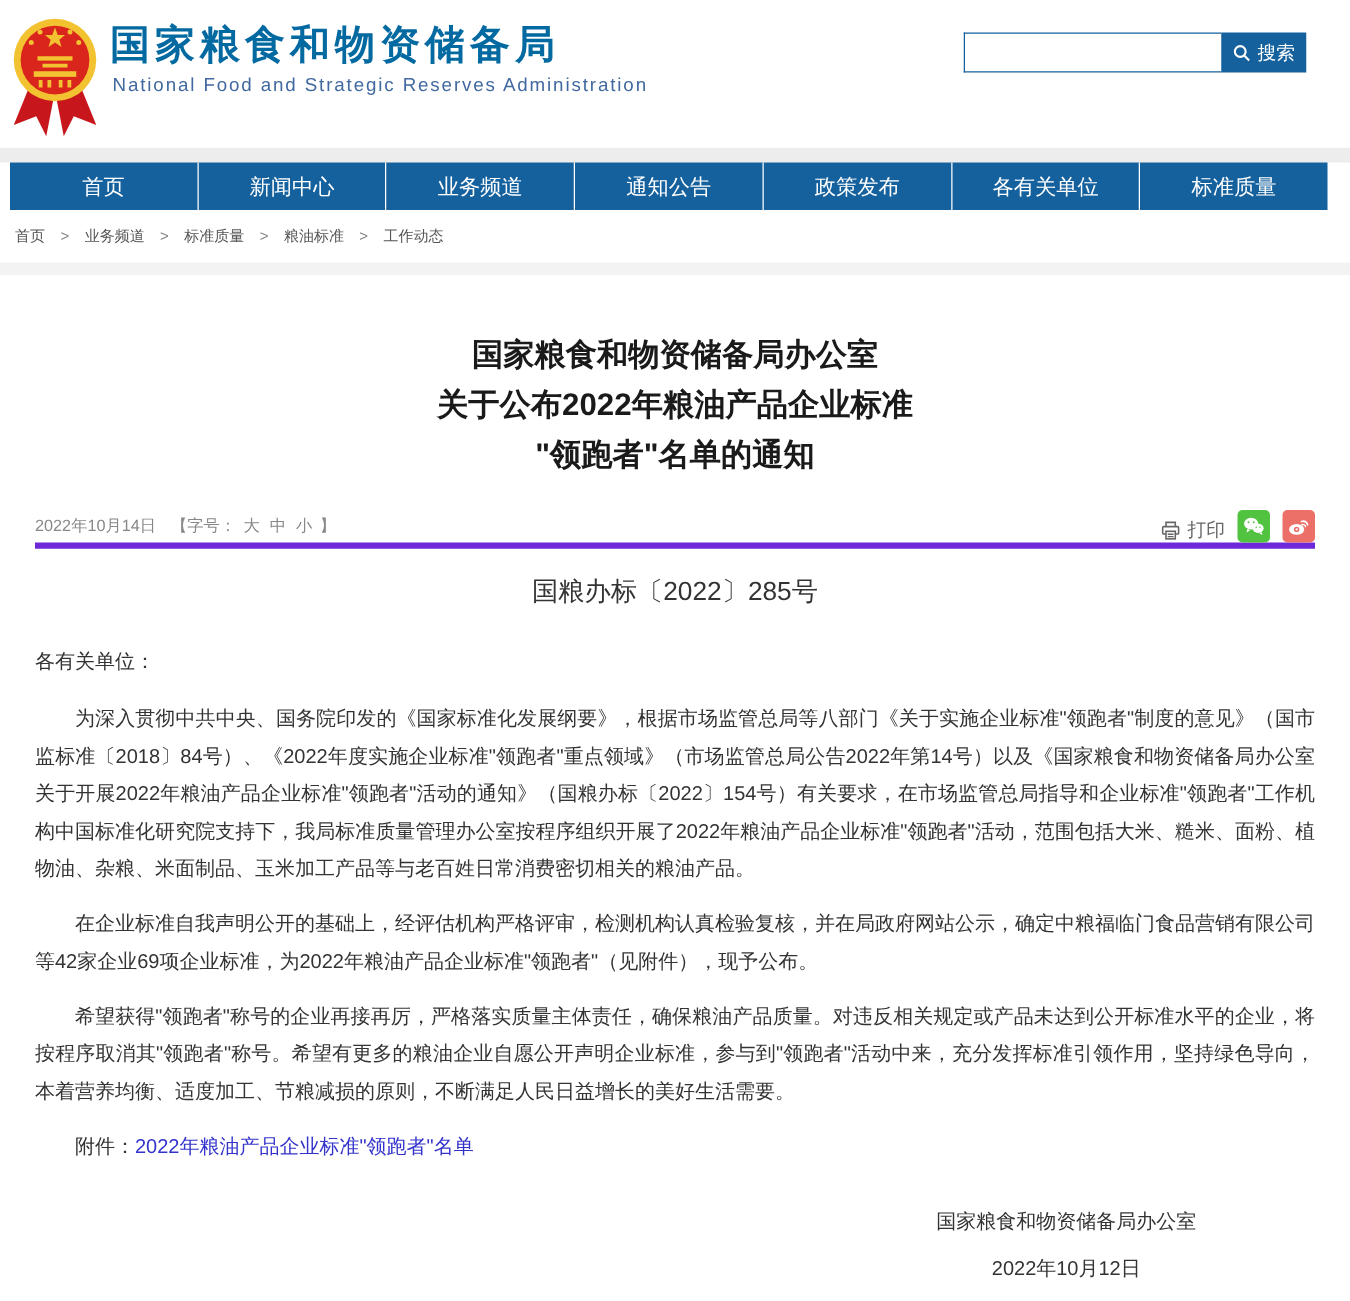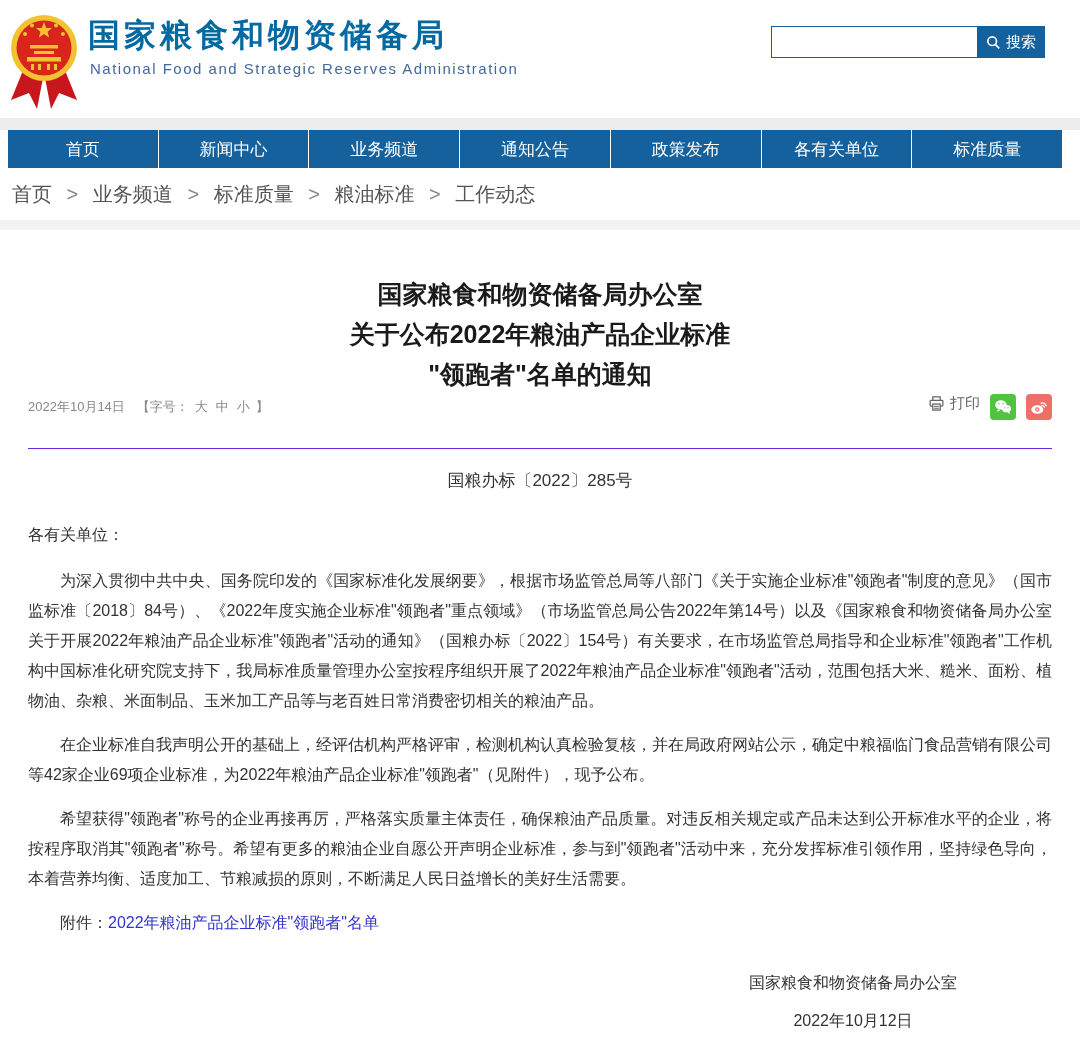--- a/index.html
+++ b/index.html
@@ -34,45 +34,45 @@
   }
   
   .header-strip { height: 12px; background: #ededed; }
   .nav { display: flex; height: 38px; background: #15619e; margin: 0 18px 0 8px; }
   .nav-item {
     flex: 1; display: flex; align-items: center; justify-content: center;
     color: #fff; font-size: 17px; cursor: pointer; border-right: 1px solid #ffffff;
   }
   .nav-item:last-child { border-right: none; }
   
-  .breadcrumb { padding: 13px 10px 12px 12px; font-size: 20px; color: #555; background: #fff; }
+  .breadcrumb { padding: 13px 10px 12px 12px; font-size: 12px; color: #555; background: #fff; }
   .crumb { color: #555; cursor: pointer; text-decoration: none; }
   .crumb-sep { color: #888; margin: 0 9px; }
   .content-strip { height: 10px; background: #f3f3f3; }
   
   .article { padding: 44px 28px 26px 28px; background: #fff; }
   .article-title { text-align: center; font-size: 25px; font-weight: bold; color: #1a1a1a; line-height: 40px; }
   .meta-row {
-    display: flex; justify-content: space-between; align-items: center;
-    padding-bottom: 28px; border-bottom: 1px solid #6d28d9;
+    margin-top: 24px; display: flex; justify-content: space-between; align-items: center;
+    padding-bottom: 0; border-bottom: 5px solid #6d28d9;
   }
   .meta-left { font-size: 13px; color: #888; display: flex; align-items: center; gap: 4px; }
   .fontsize-btn { cursor: pointer; color: #888; margin: 0 2px; }
-  .meta-right { display: flex; align-items: flex-start; gap: 10px; }
+  .meta-right { display: flex; align-items: flex-end; gap: 10px; }
   .print-btn {
     display: flex; align-items: center; gap: 5px; font-size: 15px; color: #666;
     background: none; border: none; cursor: pointer;
   }
   .share-btn {
     width: 26px; height: 26px; border-radius: 4px; border: none; cursor: pointer;
     display: flex; align-items: center; justify-content: center; padding: 0;
   }
   .share-wechat { background: #52c341; }
   .share-weibo { background: #ec7067; }
-  .doc-number { text-align: center; font-size: 17px; color: #333; margin: 20px 0 28px 0; }
+  .doc-number { text-align: center; font-size: 21px; color: #333; margin: 20px 0 28px 0; }
   .body-text { font-size: 16px; line-height: 30px; color: #333; }
   .salutation { margin-bottom: 16px; }
   .body-text p.para { text-indent: 2em; margin-bottom: 14px; text-align: justify; }
   .attachment { text-indent: 2em; margin-top: 6px; }
   .attachment a { color: #3333cc; text-decoration: none; cursor: pointer; }
   .signature { margin-top: 26px; margin-right: 95px; margin-left: auto; width: max-content; text-align: center; font-size: 16px; line-height: 38px; }
 </style>
 </head>
 <body>
 

